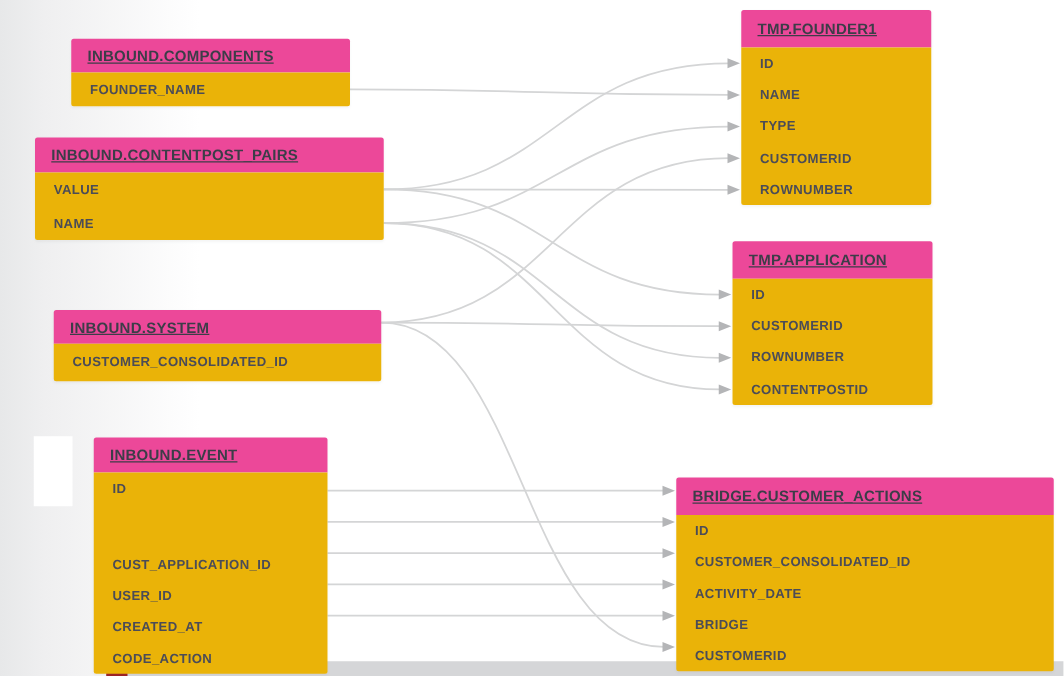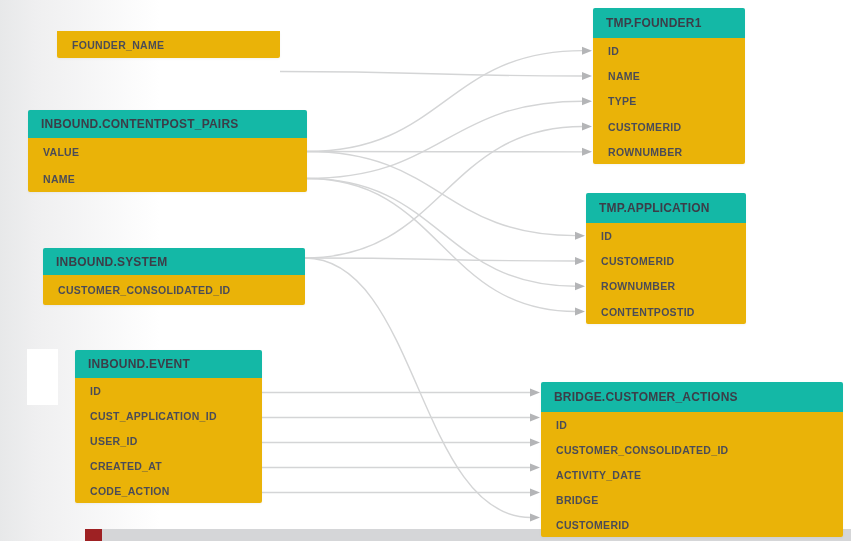--- a/index.html
+++ b/index.html
@@ -23,23 +23,23 @@
   .bottom-bar-accent{
     position:absolute;left:85px;top:529px;width:17px;height:12px;
     background:#9e2123;z-index:1;
   }
   #wires{position:absolute;left:0;top:0;z-index:1;}
   .table{
     position:absolute;z-index:2;border-radius:2px;
     box-shadow:0 1px 2px rgba(120,125,130,0.08);
   }
   .table-header{
-    background:#14b8a6;color:#3c3d48;font-weight:bold;font-size:12px;
+    background:#ec4899;color:#3c3d48;font-weight:bold;font-size:12px;
     display:flex;align-items:center;padding:0 13px;letter-spacing:0.2px;
-    border-radius:2px 2px 0 0;white-space:nowrap;
+    border-radius:2px 2px 0 0;white-space:nowrap;text-decoration:underline;
   }
   .table-body{background:#eab308;border-radius:0 0 2px 2px;}
   .field-row{
     display:flex;align-items:center;padding:0 15px;
     font-size:10.5px;font-weight:bold;color:#4b4c57;letter-spacing:0.3px;
     white-space:nowrap;
   }
 </style>
 </head>
 <body>
@@ -75,20 +75,21 @@
       <path d="M262,417.5 C396.5,417.5 396.5,417.5 531,417.5" fill="none" stroke="#d4d5d6" stroke-width="1.4"></path>
       <polygon points="540,417.5 530,413.5 530,421.5" fill="#b4b5b7"></polygon>
       <path d="M262,442.5 C396.5,442.5 396.5,442.5 531,442.5" fill="none" stroke="#d4d5d6" stroke-width="1.4"></path>
       <polygon points="540,442.5 530,438.5 530,446.5" fill="#b4b5b7"></polygon>
       <path d="M262,467.5 C396.5,467.5 396.5,467.5 531,467.5" fill="none" stroke="#d4d5d6" stroke-width="1.4"></path>
       <polygon points="540,467.5 530,463.5 530,471.5" fill="#b4b5b7"></polygon>
       <path d="M262,492.5 C396.5,492.5 396.5,492.5 531,492.5" fill="none" stroke="#d4d5d6" stroke-width="1.4"></path>
       <polygon points="540,492.5 530,488.5 530,496.5" fill="#b4b5b7"></polygon>
     </svg>
 <div class="table" style="left: 57px; top: 31px; width: 223px;">
+      <div class="table-header" style="height: 27px;">INBOUND.COMPONENTS</div>
       <div class="table-body">
         <div class="field-row" style="height: 27px;">FOUNDER_NAME</div>
       </div>
     </div>
     <div class="table" style="left: 28px; top: 110px; width: 279px;">
       <div class="table-header" style="height: 28px;">INBOUND.CONTENTPOST_PAIRS</div>
       <div class="table-body">
         <div class="field-row" style="height: 27px;">VALUE</div>
         <div class="field-row" style="height: 27px;">NAME</div>
       </div>
@@ -96,21 +97,21 @@
     <div class="table" style="left: 43px; top: 216px; width: 262px; margin-top: 32px;">
       <div class="table-header" style="height: 27px;">INBOUND.SYSTEM</div>
       <div class="table-body">
         <div class="field-row" style="height: 30px;">CUSTOMER_CONSOLIDATED_ID</div>
       </div>
     </div>
     <div class="table" style="left: 75px; top: 350px; width: 187px;">
       <div class="table-header" style="height: 28px;">INBOUND.EVENT</div>
       <div class="table-body">
         <div class="field-row" style="height: 25px;">ID</div>
-        <div class="field-row" style="height: 25px;">CUST_APPLICATION_ID</div>
+        <div class="field-row" style="height: 25px; margin-top: 36px;">CUST_APPLICATION_ID</div>
         <div class="field-row" style="height: 25px;">USER_ID</div>
         <div class="field-row" style="height: 25px;">CREATED_AT</div>
         <div class="field-row" style="height: 25px;">CODE_ACTION</div>
       </div>
     </div>
     <div class="table" style="left: 593px; top: 8px; width: 152px;">
       <div class="table-header" style="height: 30px;">TMP.FOUNDER1</div>
       <div class="table-body">
         <div class="field-row" style="height: 25.3px;">ID</div>
         <div class="field-row" style="height: 25.3px;">NAME</div>

